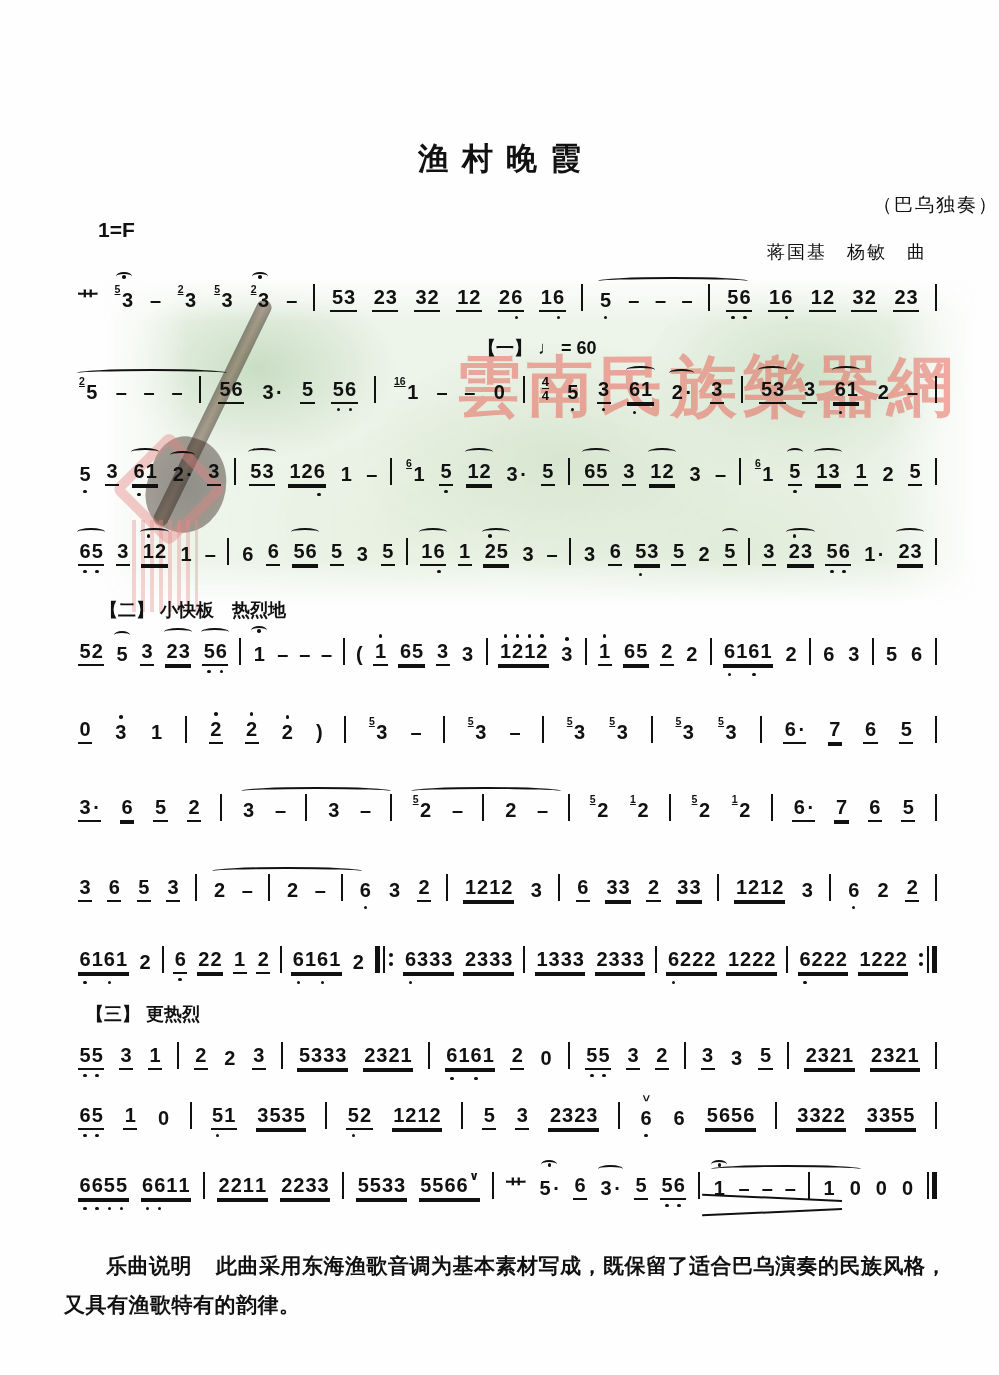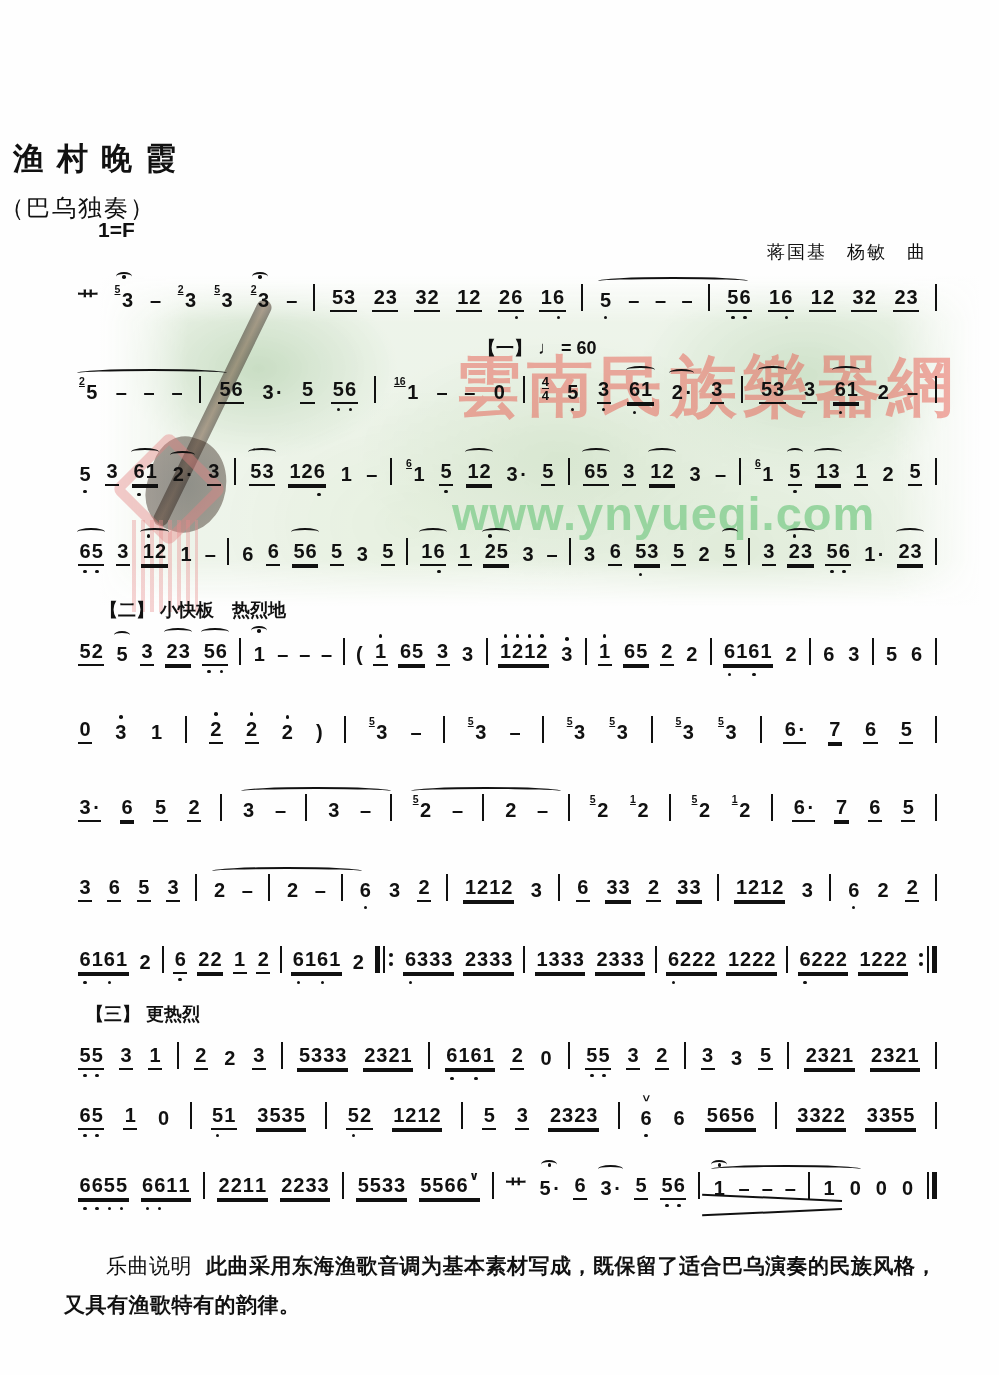--- a/index.html
+++ b/index.html
@@ -25,24 +25,24 @@
   #knot{position:absolute;left:128px;top:448px;width:62px;height:62px;z-index:0;
         border:10px solid rgba(228,130,130,.42);border-radius:8px;transform:rotate(45deg);}
   #tassel{position:absolute;left:132px;top:520px;width:66px;height:92px;z-index:0;
         background:repeating-linear-gradient(90deg,rgba(230,140,140,.38) 0 4px,transparent 4px 9px);}
   .wm-red{position:absolute;left:455px;top:342px;z-index:1;font-size:66px;font-weight:bold;
         letter-spacing:6px;color:rgba(231,92,80,.5);white-space:nowrap;}
   .wm-green{position:absolute;left:452px;top:486px;z-index:1;font-size:47px;font-weight:bold;
         letter-spacing:1px;color:rgba(148,211,156,.95);white-space:nowrap;}
 
   
-  .title{position:absolute;top:138px;left:0;right:0;z-index:2;
+  .title{position:absolute;top:138px;left:0;right:0;z-index:2;text-align:center;
         font-size:31px;font-weight:bold;letter-spacing:13px;text-indent:13px;}
-  .subtitle{position:absolute;top:192px;left:0;right:0;z-index:2;text-align:left;
-        font-size:24px;letter-spacing:2px;}
+  .subtitle{position:absolute;top:192px;left:0;right:0;z-index:2;text-align:right;
+        font-size:19px;letter-spacing:2px;}
   .keysig{position:absolute;top:218px;left:98px;z-index:2;font-size:21px;font-weight:bold;}
   .composer{position:absolute;top:240px;right:72px;z-index:2;font-size:18px;font-weight:normal;letter-spacing:2px;}
 
   
   .sect{position:absolute;z-index:2;font-size:18px;font-weight:bold;white-space:nowrap;}
   #sect-one{top:336px;left:478px;}
   #sect-two{top:598px;left:100px;}
   #sect-three{top:1002px;left:86px;}
   .sect .tempo{font-weight:bold;margin-left:6px;}
 
@@ -88,34 +88,33 @@
 
   
   .hp{position:absolute;left:702px;top:1200px;width:140px;height:10px;z-index:2;}
   .hp i{position:absolute;right:0;width:100%;height:2px;background:#111;display:block;}
   .hp i:first-child{top:0;transform:rotate(2.6deg);transform-origin:100% 50%;}
   .hp i:last-child{bottom:0;transform:rotate(-2.6deg);transform-origin:100% 50%;}
 
   
   .notes{position:absolute;top:1226px;left:64px;right:52px;z-index:2;font-size:21px;
       font-weight:bold;line-height:1.85;text-indent:2em;letter-spacing:.5px;}
-  .notes b{font-weight:normal;margin-right:14px;}
+  .notes b{font-weight:bold;margin-right:24px;}
 </style>
 </head>
 <body>
 
 <div id="page">
 
   <div id="photo"></div>
   <div id="bawu"></div>
   <div id="bawu-head"></div>
   <div id="knot"></div>
   <div id="tassel"></div>
   <div class="wm-red">雲南民族樂器網</div>
-  <div class="wm-green">www.ynyueqi.com</div>
 
   <div class="title">渔村晚霞</div>
   <div class="subtitle">（巴乌独奏）</div>
   <div class="keysig">1=F</div>
   <div class="composer">蒋国基　杨敏　曲</div>
 
   <div class="sect" id="sect-one">
     <span>【一】</span><span class="tempo">♩ = 60</span>
   </div>
   <div class="sect" id="sect-two">

